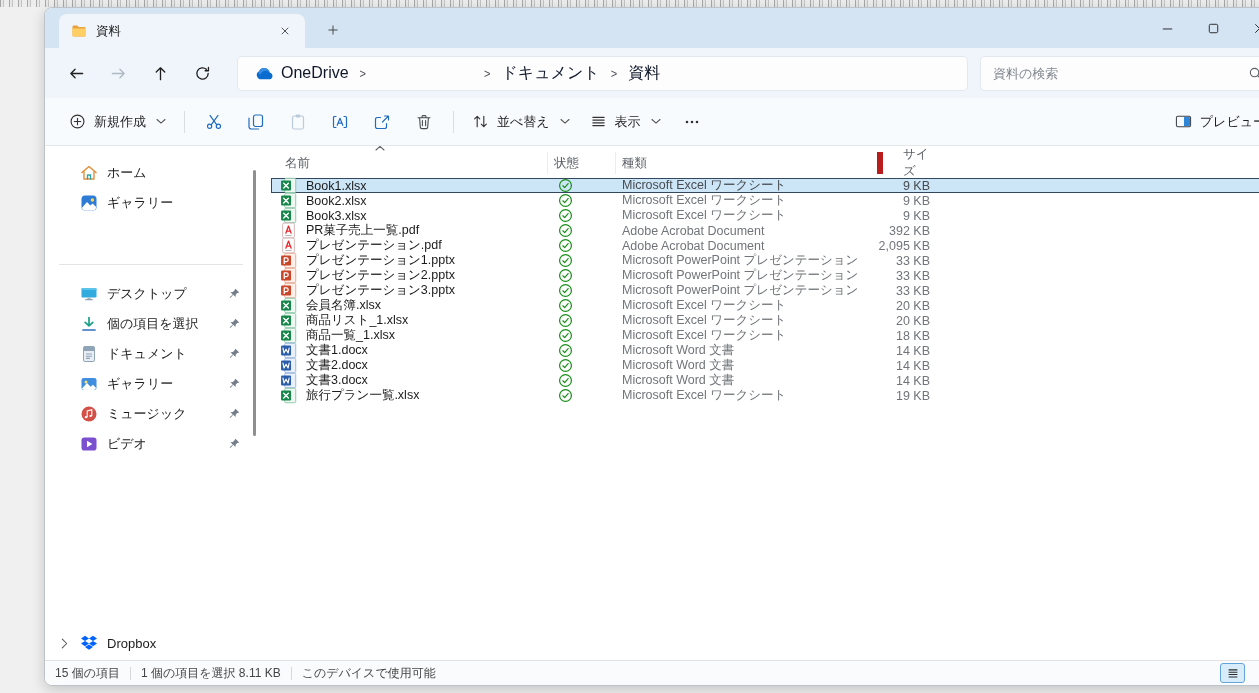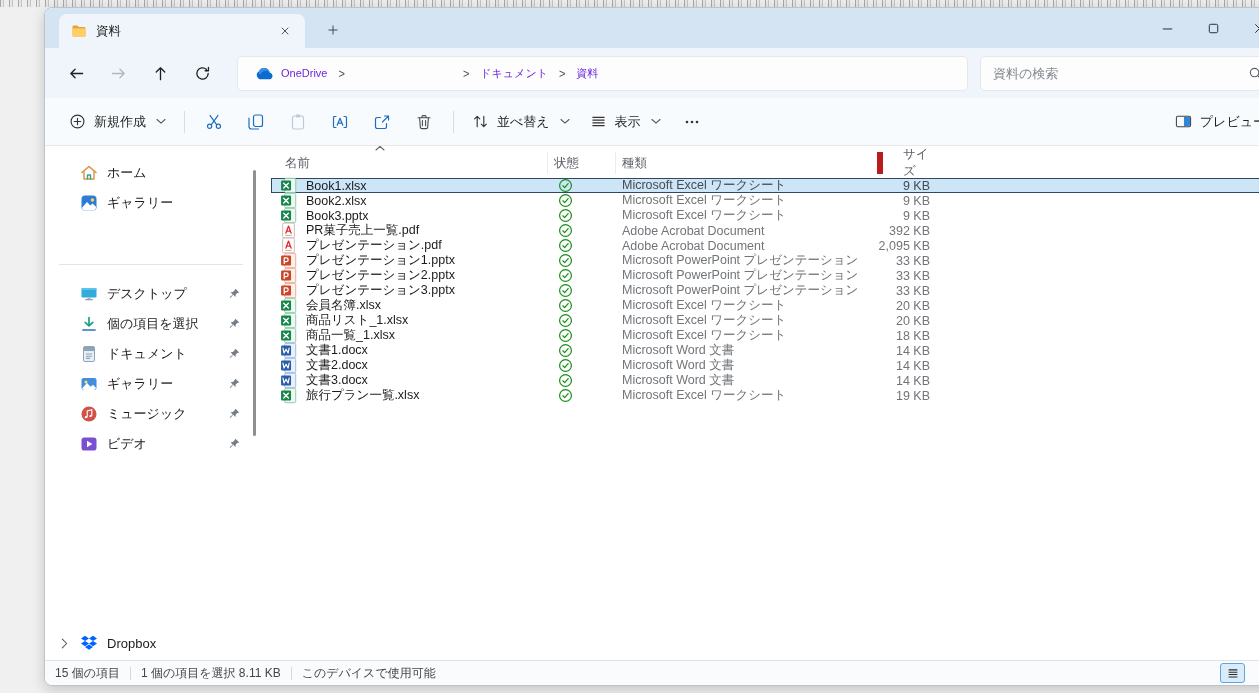--- a/index.html
+++ b/index.html
@@ -36,21 +36,21 @@
   .win-btn{ width:46px; height:40px; display:flex; align-items:center; justify-content:center;}
   .win-btn .ic{ width:15px; height:15px;}
   
   .navbar{ height:50px; background:#eff5fa; display:flex; align-items:center; padding:0 14px; flex:none;}
   .nav-btn{ width:34px; height:34px; border-radius:6px; display:flex; align-items:center; justify-content:center; margin-right:8px; flex:none;}
   .nav-btn .ic{ width:17px; height:17px;}
   .addressbar{
     flex:1; height:35px; background:#fdfdfe; border:1px solid #e3e8ee; border-radius:5px;
     margin:0 12px 0 10px; display:flex; align-items:center; padding:0 8px; overflow:hidden;
   }
-  .crumb{ display:flex; align-items:center; gap:8px; padding:4px 8px; border-radius:4px; font-size:11px; color:#6d28d9; white-space:nowrap;}
+  .crumb{ display:flex; align-items:center; gap:8px; padding:4px 8px; border-radius:4px; font-size:16px; color:#0f172a; white-space:nowrap;}
   .crumb.blank{ width:112px; }
   .crumb-ic{ width:19px; height:13px; }
   .crumb-chev{ font-size:11px; color:#4f5archive4; color:#4f545a; padding:0 3px; transform:scaleY(1.2);}
   .searchbox{
     width:296px; height:35px; background:#fdfdfe; border:1px solid #e3e8ee; border-radius:5px;
     display:flex; align-items:center; padding:0 12px; flex:none;
   }
   .searchbox input{ flex:1; border:none; outline:none; background:transparent; font-size:13px; color:#8b5cf6; font-family:inherit;}
   .searchbox input::placeholder{ color:#81878f; }
   .searchbox .ic{ width:15px; height:15px; flex:none;}
@@ -553,21 +553,21 @@
           </div>
           <div class="row">
             <span class="cell c-name">
               <span class="ic f-ic">
                 <svg viewBox="0 0 16 16">
                   <rect x="4.4" y="1.2" width="10.4" height="13.6" rx="1.2" fill="#eef7f1" stroke="#7fc4a0" stroke-width=".8"></rect>
                   <rect x="1" y="3.4" width="9.4" height="9.4" rx="1" fill="#17864b"></rect>
                   <path d="M3.5 5.8l4.4 4.6M7.9 5.8 3.5 10.4" stroke="#fff" stroke-width="1.3" stroke-linecap="round"></path>
                 </svg>
               </span>
-              <span class="fname">Book3.pptx</span>
+              <span class="fname">Book3.xlsx</span>
             </span>
             <span class="cell c-status">
               <span class="ic s-ic">
                 <svg viewBox="0 0 16 16" fill="none" stroke="#1a8f1a" stroke-width="1.3" stroke-linecap="round" stroke-linejoin="round">
                   <circle cx="8" cy="8" r="6.3"></circle>
                   <path d="M5.2 8.3l1.9 1.9 3.7-4.3"></path>
                 </svg>
               </span>
             </span>
             <span class="cell c-type">Microsoft Excel ワークシート</span>

